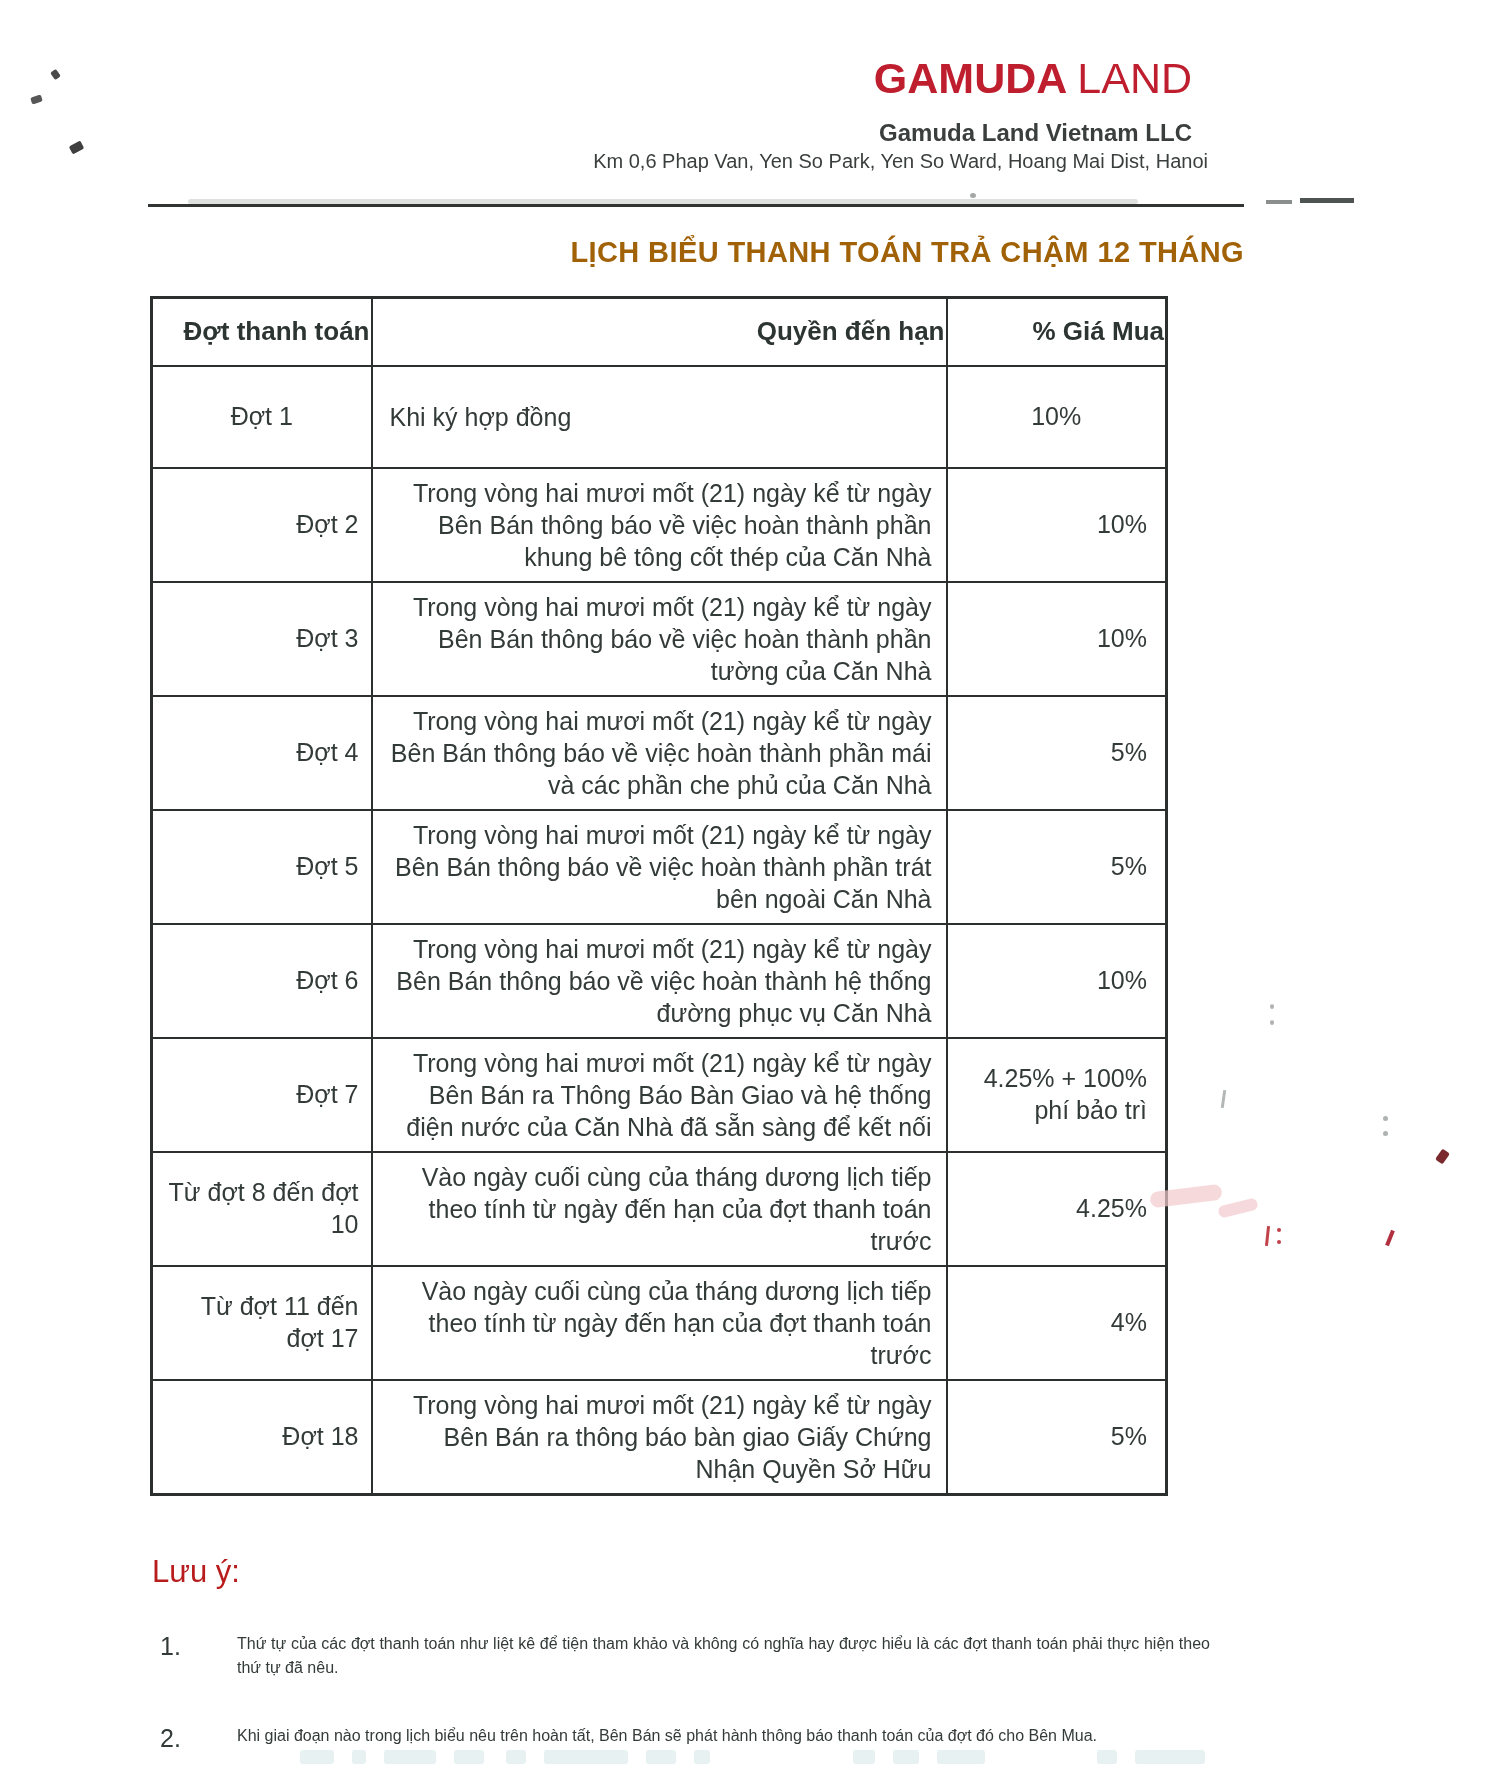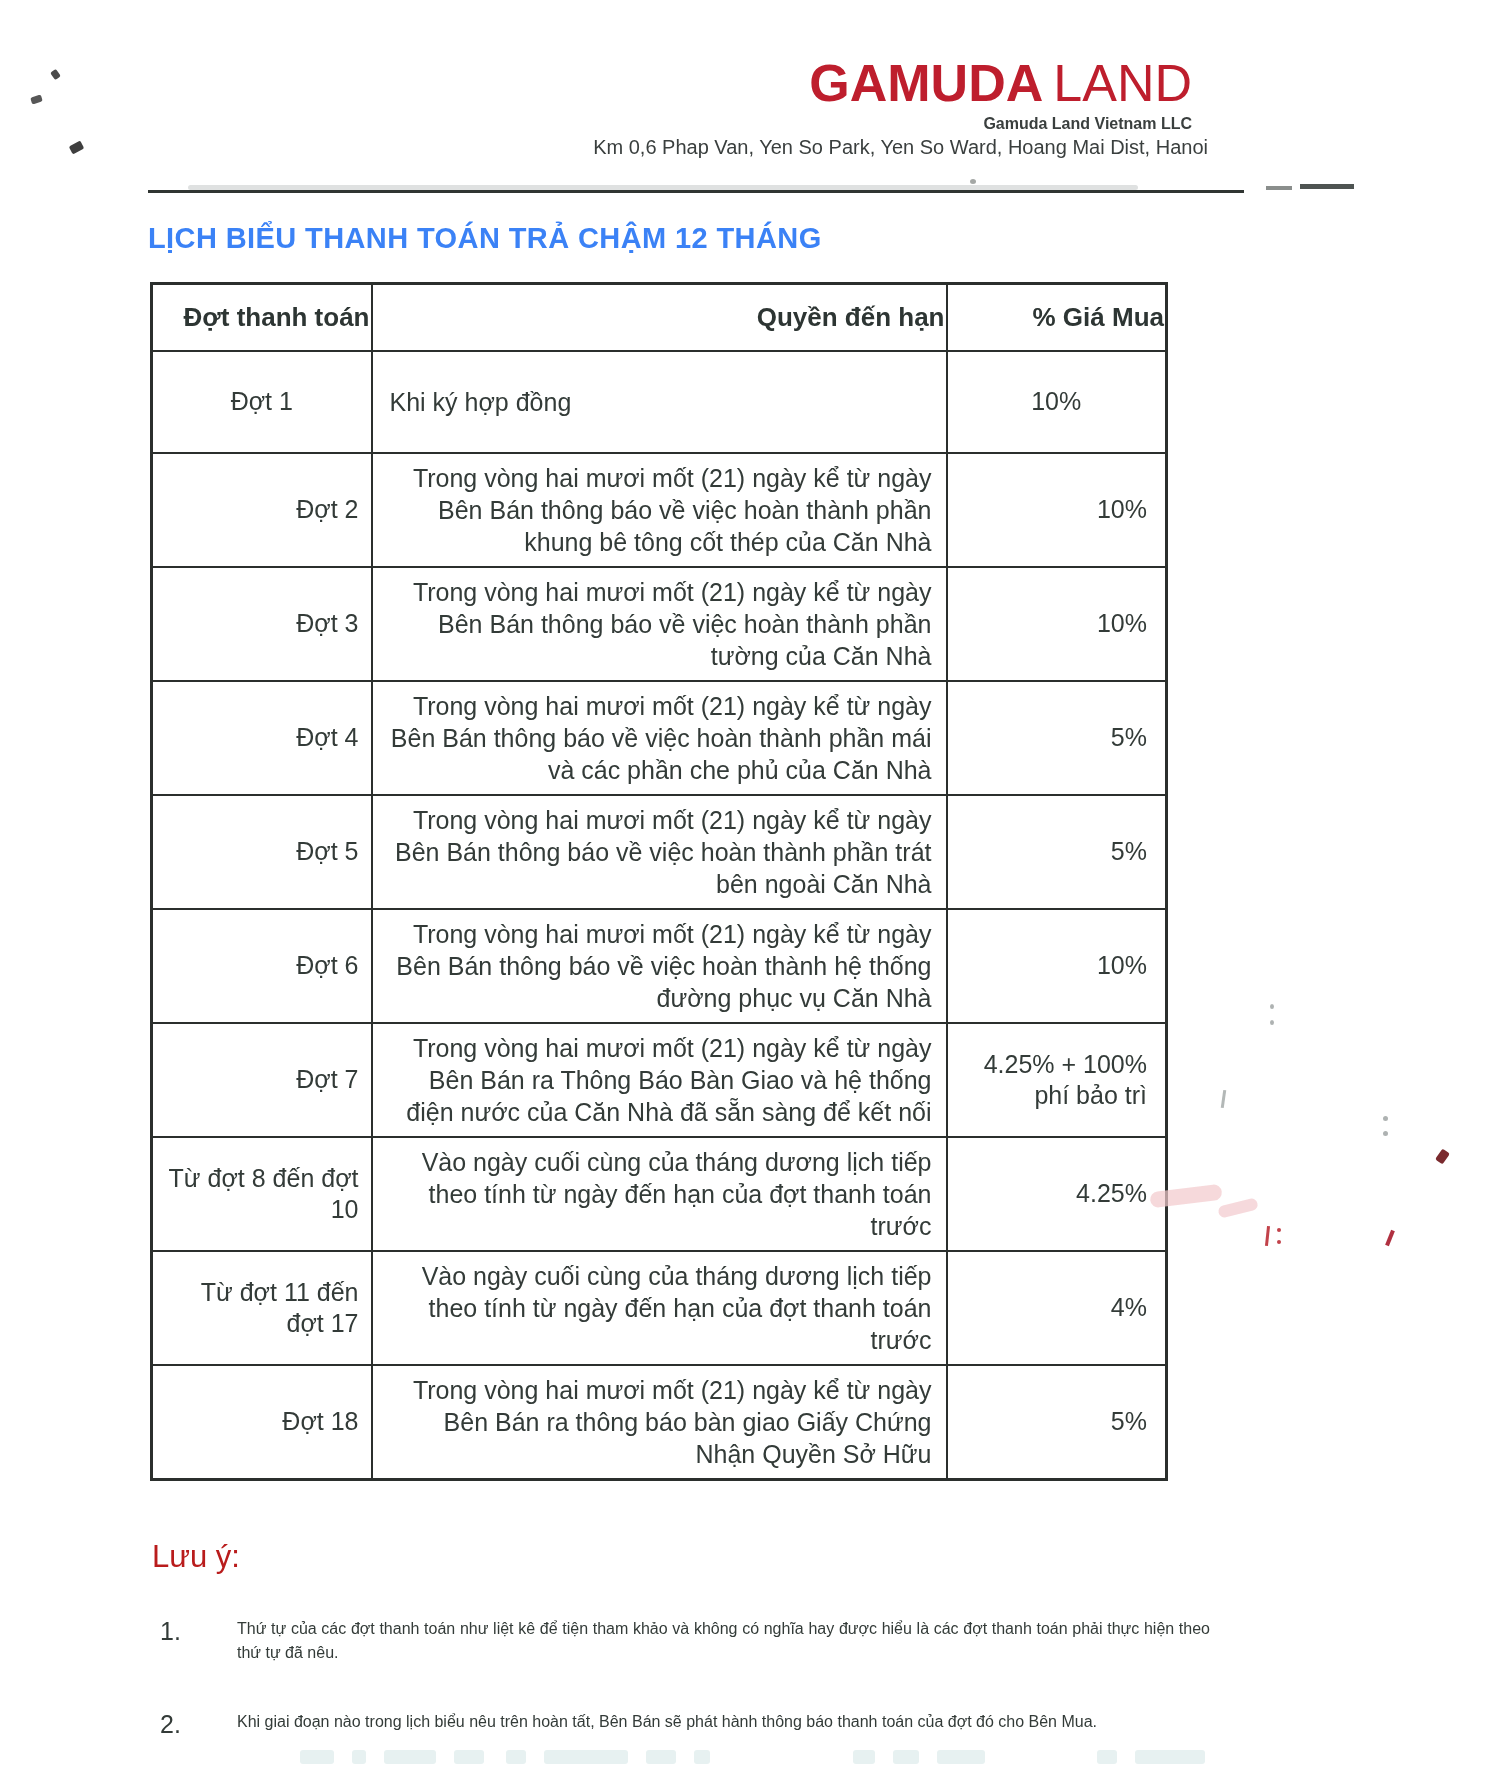--- a/index.html
+++ b/index.html
@@ -8,39 +8,39 @@
     width:1500px; height:1776px;
     background:#ffffff;
     font-family:"Liberation Sans","DejaVu Sans",sans-serif;
     color:#333b38;
     position:relative;
     overflow:hidden;
   }
 
   
   .letterhead { padding-top:56px; text-align:right; padding-right:308px; }
-  .logo-line { font-size:52px; line-height:1.05; letter-spacing:0px; white-space:nowrap; }
+  .logo-line { font-size:43px; line-height:1.05; letter-spacing:0px; white-space:nowrap; }
   .logo-primary { font-weight:bold; }
   .logo-secondary { font-weight:500; margin-left:10px; }
-  .company-line { font-size:16px; font-weight:bold; color:#3a3f3e; margin-top:4px; }
+  .company-line { font-size:24px; font-weight:bold; color:#3a3f3e; margin-top:18px; }
   .address-line { font-size:20px; color:#3a3f3e; margin-top:3px; margin-right:-16px; }
 
   
   .divider-wrap { position:relative; margin:30px 0 0 148px; width:1096px; height:6px; }
   .divider-smudge { position:absolute; left:40px; top:-4px; width:950px; height:5px; background:#b9bdbc; opacity:.45; border-radius:3px; }
   .divider-main { position:absolute; left:0; top:1px; width:100%; height:3px; background:#303532; }
   .divider-dot { position:absolute; left:822px; top:-10px; width:6px; height:5px; background:#8d918f; border-radius:50%; opacity:.8; }
   .divider-dash-1 { position:absolute; left:1118px; top:-3px; width:26px; height:4px; background:#8a8e8c; }
   .divider-dash-2 { position:absolute; left:1152px; top:-5px; width:54px; height:5px; background:#4e5452; }
 
   
   .doc-title {
     margin:27px 0 0 148px; width:1096px;
-    text-align:left; font-size:29px; font-weight:bold;
-    letter-spacing:.4px; color:#3b82f6;
+    text-align:right; font-size:29px; font-weight:bold;
+    letter-spacing:.4px; color:#a16207;
   }
 
   
   table.schedule {
     border-collapse:collapse; table-layout:fixed;
     margin:27px 0 0 150px; width:1015px;
     border:3px solid #2b2f2d;
   }
   col.c1 { width:220px; } col.c2 { width:575px; } col.c3 { width:220px; }
   .schedule th, .schedule td { border:2.5px solid #2b2f2d; vertical-align:middle; }

